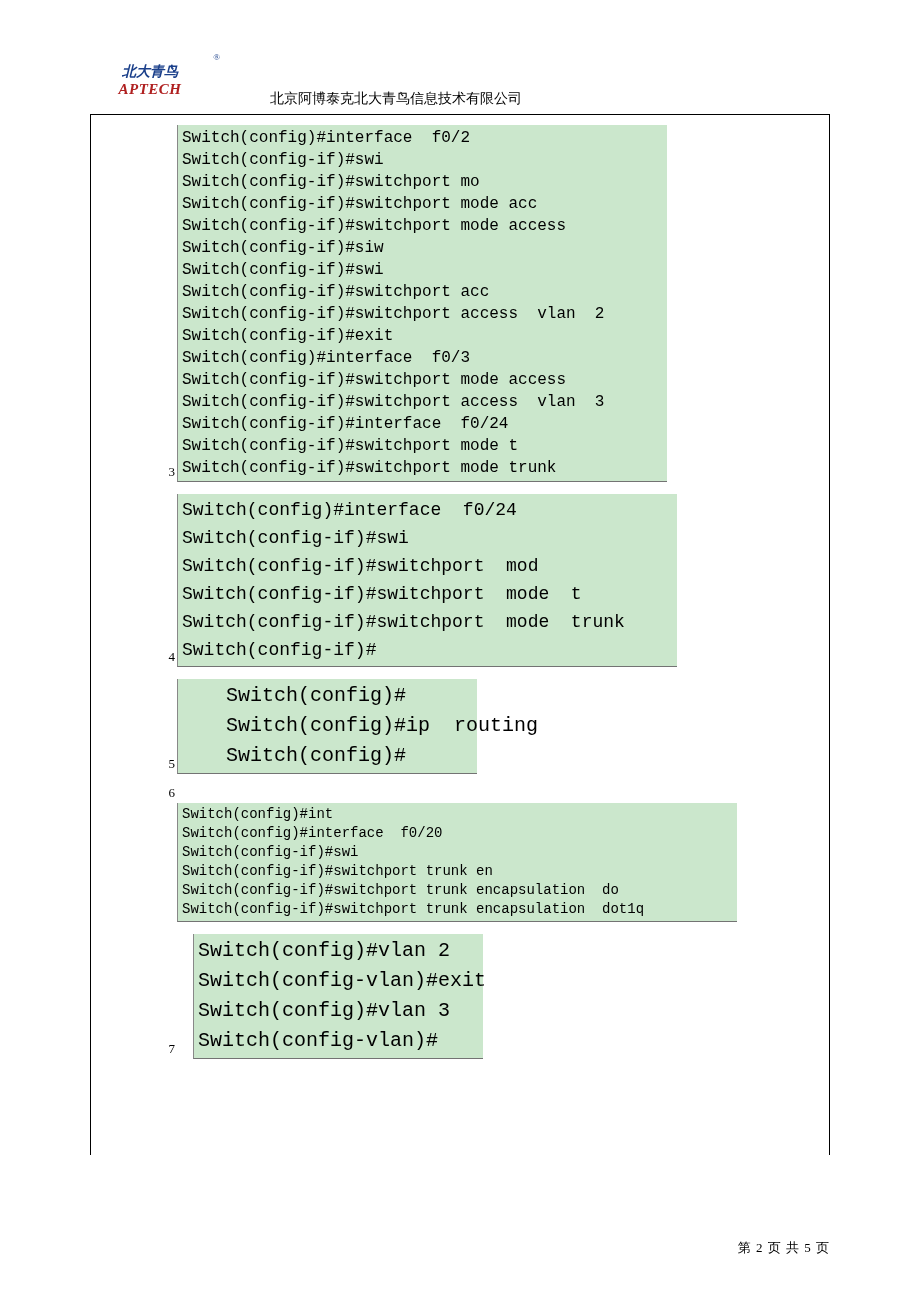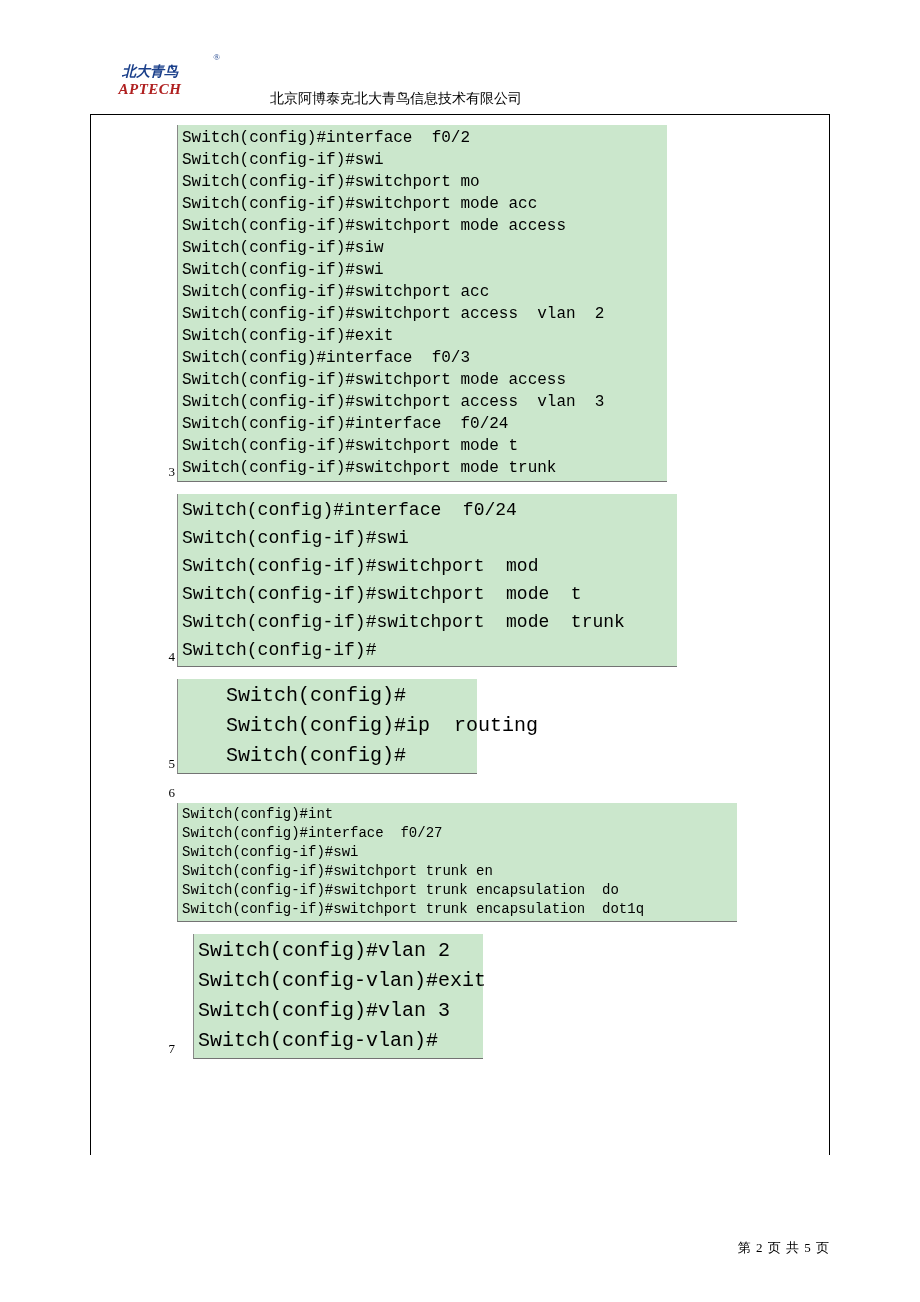--- a/index.html
+++ b/index.html
@@ -164,21 +164,21 @@
 Switch(config)#ip  routing
 Switch(config)#</div>
       </div>
 
       <div class="block-row" style="margin-bottom:4px">
         <div class="num" style="bottom:0">6</div>
       </div>
       <div class="block-row">
         <div class="num"></div>
         <div class="code-block b6">Switch(config)#int
-Switch(config)#interface  f0/27
+Switch(config)#interface  f0/20
 Switch(config-if)#swi
 Switch(config-if)#switchport trunk en
 Switch(config-if)#switchport trunk encapsulation  do
 Switch(config-if)#switchport trunk encapsulation  dot1q</div>
       </div>
 
       <div class="block-row">
         <div class="num">7</div>
         <div class="code-block b7">Switch(config)#vlan 2
 Switch(config-vlan)#exit

